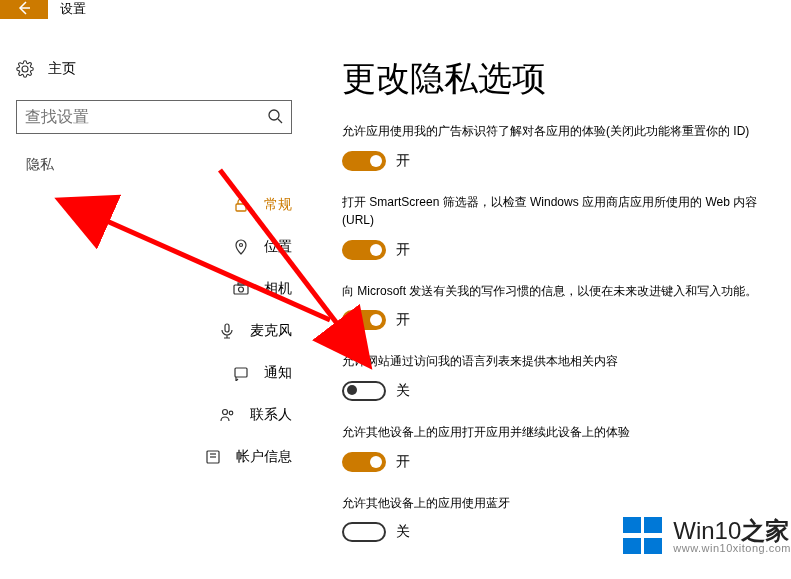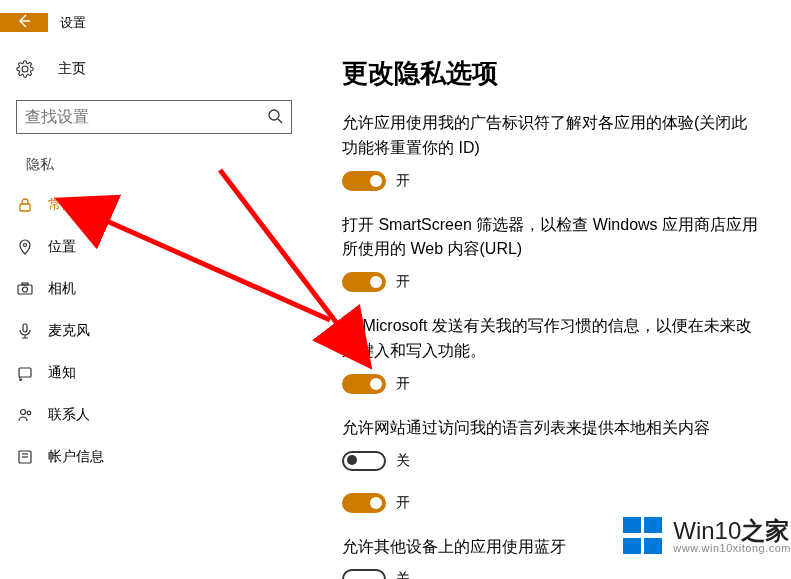--- a/index.html
+++ b/index.html
@@ -1,35 +1,35 @@
 <!DOCTYPE html>
 <html><head>
 <meta charset="utf-8">
 <style>
   * { box-sizing: border-box; margin: 0; padding: 0; }
   body { font-family: "Microsoft YaHei", "Segoe UI", sans-serif; font-size: 14px; color: #000; background: #fff; width: 791px; height: 579px; overflow: hidden; position: relative; }
-  .titlebar { height: 32px; display: flex; align-items: flex-end; }
+  .titlebar { height: 32px; display: flex; align-items: flex-start; }
   .back-btn { width: 48px; background: #cc7a00; display: flex; align-items: center; justify-content: center; color: #fff; cursor: pointer; }
   .title-txt { padding-left: 12px; display: flex; align-items: center; font-size: 13px; }
   .layout { display: flex; height: calc(100% - 32px); }
   .sidebar { width: 308px; padding-top: 20px; }
-  .home-row { display: flex; padding: 8px 16px; gap: 24px; cursor: pointer; }
+  .home-row { display: flex; padding: 8px 16px; gap: 14px; cursor: pointer; }
   .home-row .icon { width: 18px; display:flex; align-items:center; justify-content:center; color:#333; }
   .searchbox { margin: 14px 16px 18px; border: 1px solid #666; height: 34px; display: flex; align-items: center; padding: 0 8px; }
   .searchbox input { border: none; outline: none; flex: 1; font-size: 16px; font-family: Liberation Serif, serif; background: transparent; }
   .searchbox .sicon { color: #333; }
   .group-label { padding: 4px 26px 10px; color: #444; font-size: 14px; }
-  .nav-item { display: flex; align-items: center; gap: 14px; padding: 12px 16px; cursor: pointer; }
+  .nav-item { display: flex; align-items: center; gap: 14px; padding: 12px 16px; cursor: pointer; justify-content: flex-end; }
   .nav-item .icon { width: 18px; display:flex; align-items:center; justify-content:center; color:#333; }
   .nav-item.active { color: #cc7a00; }
   .nav-item.active .icon { color: #cc7a00; }
   .content { flex: 1; padding: 24px 30px 10px 34px; overflow: hidden; }
-  .page-title { font-size: 26px; font-weight: 700; margin-bottom: 20px; }
+  .page-title { font-size: 34px; font-weight: 400; margin-bottom: 20px; }
   .setting { margin-bottom: 22px; }
-  .setting-desc { font-size: 16px; line-height: 1.55; margin-bottom: 10px; }
+  .setting-desc { font-size: 12px; line-height: 1.55; margin-bottom: 10px; }
   .toggle-row { display: flex; align-items: center; gap: 10px; }
   .toggle { width: 44px; height: 20px; border-radius: 10px; position: relative; cursor: pointer; }
   .toggle.on { background: #cc7a00; }
   .toggle.off { background: #fff; border: 2px solid #333; width:44px; height:20px; }
   .knob { position: absolute; width: 12px; height: 12px; border-radius: 50%; top: 4px; }
   .toggle.on .knob { background: #fff; right: 4px; }
   .toggle.off .knob { background: #333; left: 3px; top: 2px; width:10px; height:10px; }
   .toggle-label { font-size: 14px; }
   
   .watermark { position: absolute; right: 0; bottom: 24px; display: flex; align-items: center; gap: 8px; }
@@ -186,20 +186,21 @@
       <div class="setting-desc">允许网站通过访问我的语言列表来提供本地相关内容</div>
       <div class="toggle-row">
         <div class="toggle off">
             <div class="knob"></div>
           </div>
         <span class="toggle-label">关</span>
       </div>
     </div>
 
     <div class="setting">
+      <div class="setting-desc">允许其他设备上的应用打开应用并继续此设备上的体验</div>
       <div class="toggle-row">
         <div class="toggle on">
             <div class="knob"></div>
           </div>
         <span class="toggle-label">开</span>
       </div>
     </div>
 
     <div class="setting">
       <div class="setting-desc">允许其他设备上的应用使用蓝牙</div>

